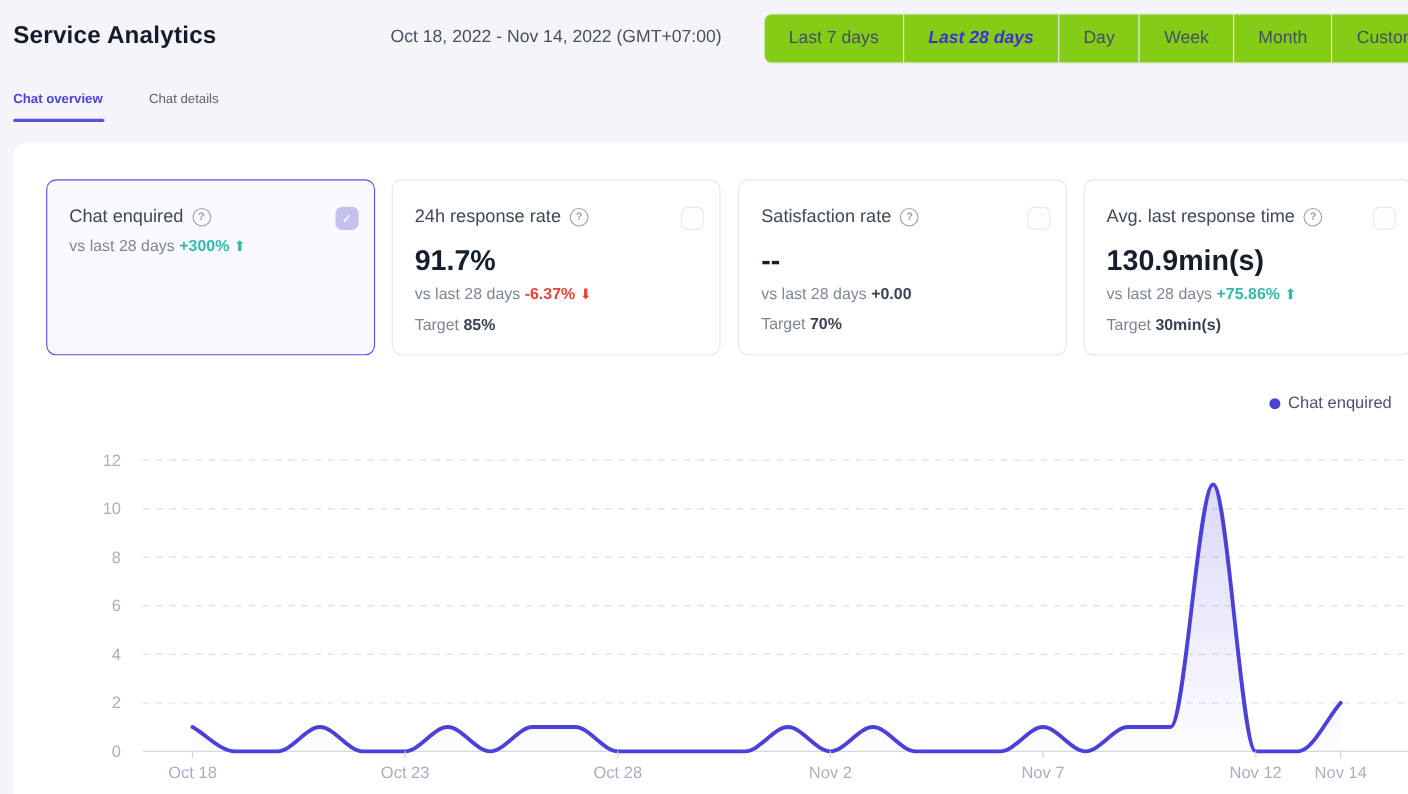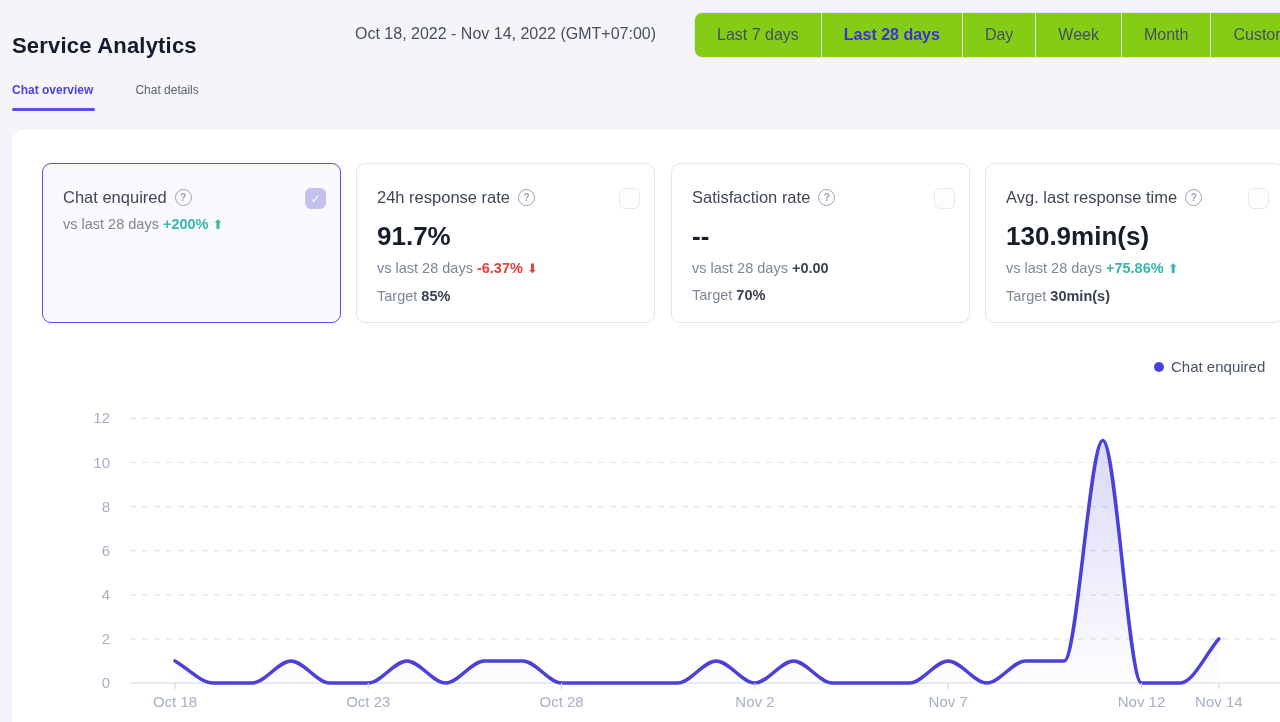--- a/index.html
+++ b/index.html
@@ -5,40 +5,40 @@
   * { margin:0; padding:0; box-sizing:border-box; }
   html,body { width:1280px; height:722px; overflow:hidden; }
   body {
     font-family:"Liberation Sans","DejaVu Sans",sans-serif;
     background:#f5f5f9;
     color:#1a2230;
     position:relative;
   }
   
   .page-title {
-    position:absolute; left:12px; top:33px;
+    position:absolute; left:12px; top:19px;
     font-size:22px; font-weight:700; color:#141b2b; letter-spacing:.2px;
   }
   .date-range {
     position:absolute; left:355px; top:25px;
     font-size:16px; color:#46505f;
   }
   .range-group {
     position:absolute; left:694px; top:12px;
     display:flex; background:#fff;
     border:1px solid #e3e6ec; border-radius:8px;
     height:46px; align-items:stretch; overflow:hidden; white-space:nowrap;
   }
   .range-btn {
     font-size:16px; color:#454f63; background:#84cc16; border:none;
     border-left:1px solid #e7e9ee; padding:0 22px; cursor:pointer;
     font-family:inherit; line-height:44px;
   }
   .range-btn:first-child { border-left:none; }
-  .range-btn.active { color:#3d33d1; font-weight:600; }
+  .range-btn.active { color:#3d33d1; font-weight:600;font-style:italic; }
   
   .tabs { position:absolute; left:12px; top:83px; display:flex; gap:42px; }
   .tab { font-size:12px; color:#59636f; cursor:pointer; position:relative; padding-bottom:14px; }
   .tab.active { color:#4c42dc; font-weight:600; }
   .tab.active::after {
     content:""; position:absolute; left:0; right:-2px; bottom:0;
     height:3.5px; background:#5a50e0; border-radius:2px;
   }
   
   .panel {
@@ -105,21 +105,21 @@
 <div class="panel">
 
   <div class="card selected" style="left:30px">
     <div class="card-title-row">
       <span>Chat enquired</span>
       <span class="help-icon">?</span>
     </div>
     <span class="checkbox checked">✓</span>
     <div class="vs-row">
       <span>vs last 28 days</span>
-      <span class="vs-value up">+200%</span>
+      <span class="vs-value up">+300%</span>
       <span class="arrow up">⬆</span>
     </div>
   </div>
 
   <div class="card" style="left:344px">
     <div class="card-title-row">
       <span>24h response rate</span>
       <span class="help-icon">?</span>
     </div>
     <span class="checkbox"></span>

